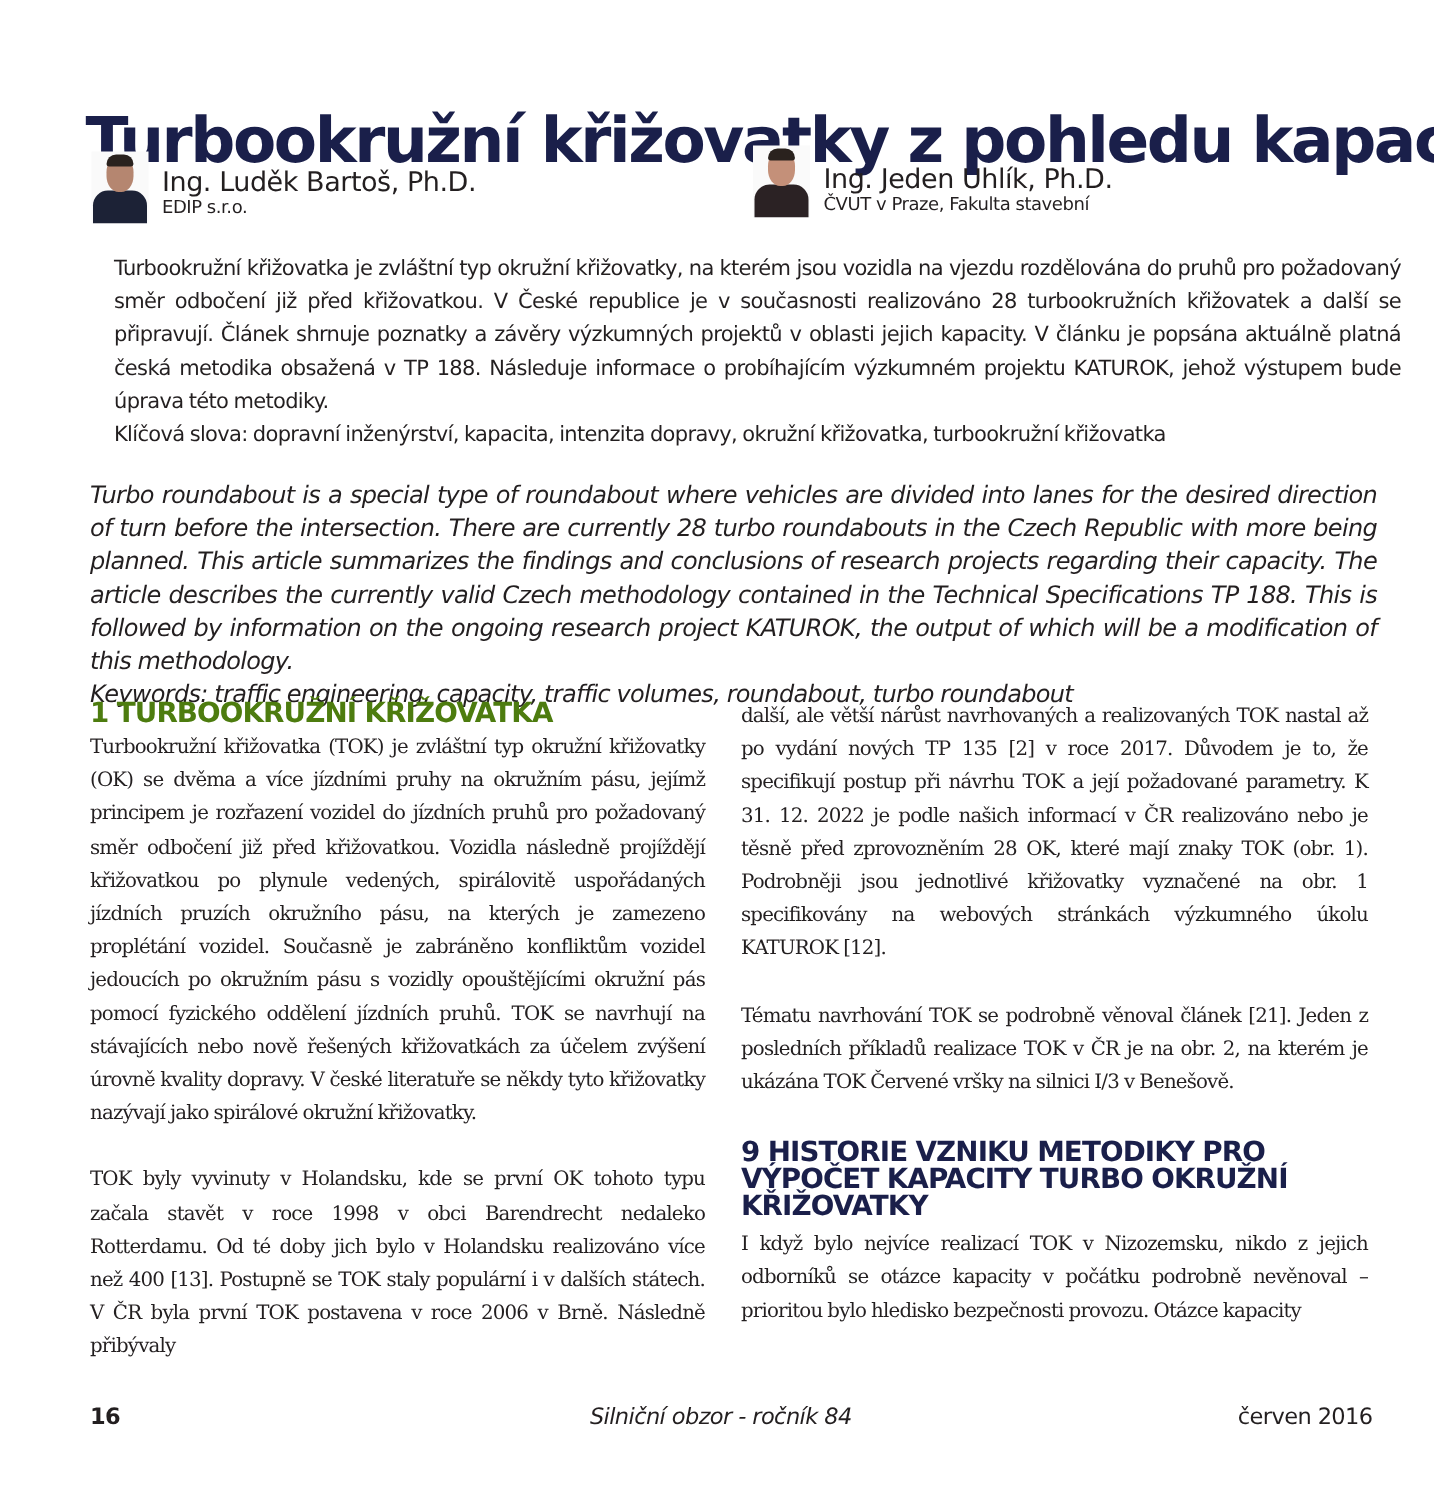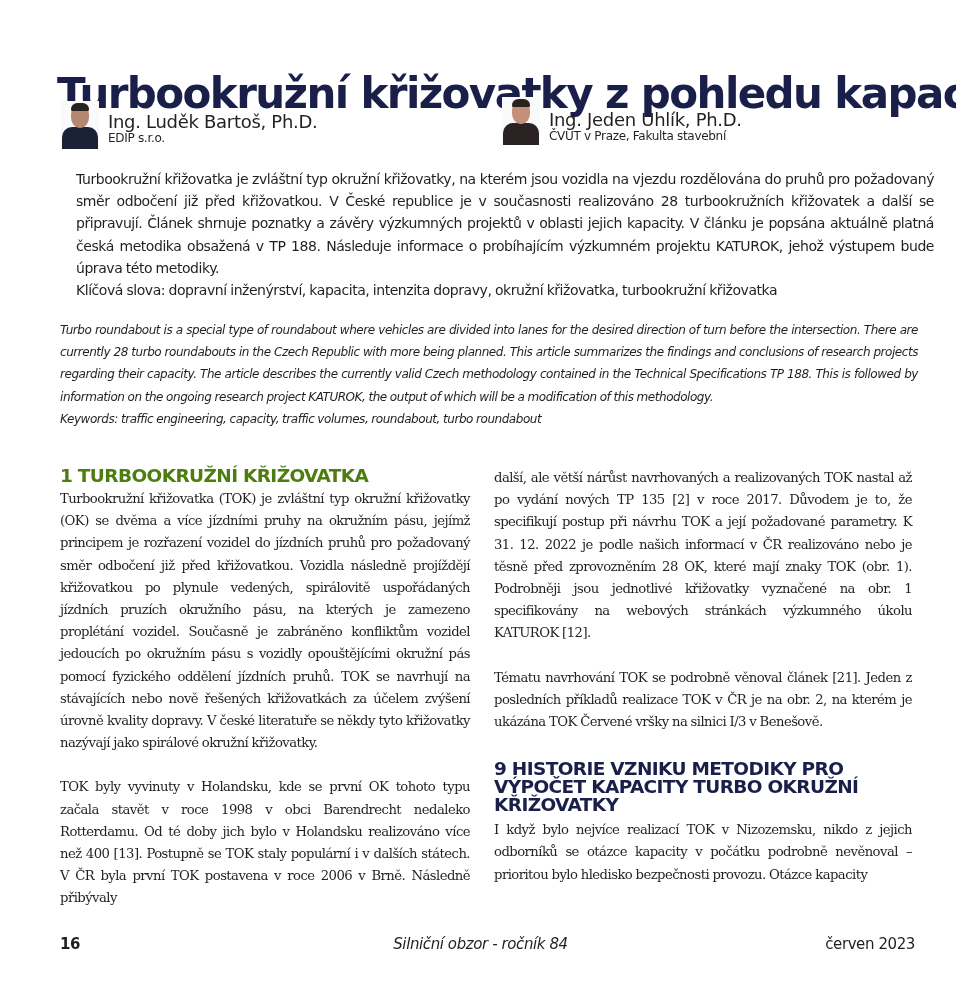--- a/index.html
+++ b/index.html
@@ -46,21 +46,21 @@
     }
     .abstract-cz {
       position: absolute; left: 76px; top: 168px; width: 858px;
       font-family: "DejaVu Sans", sans-serif; font-size: 14px; line-height: 22.2px;
       letter-spacing: -0.45px; word-spacing: -0.5px; color: #231f20;
       text-align: justify;
     }
     .abstract-cz p { margin: 0; }
     .abstract-en {
       position: absolute; left: 60px; top: 319px; width: 858px;
-      font-family: "DejaVu Sans", sans-serif; font-style: italic; font-size: 12px;
+      font-family: "DejaVu Sans", sans-serif; font-style: italic; font-size: 16px;
       line-height: 22.2px; letter-spacing: -0.45px; word-spacing: -0.3px; color: #231f20;
       text-align: justify;
     }
     .abstract-en p { margin: 0; }
     .col {
       position: absolute; width: 410px;
       font-family: "DejaVu Serif", serif; font-size: 13.2px; line-height: 22.2px;
       letter-spacing: -0.55px; word-spacing: -0.3px; color: #231f20; text-align: justify;
     }
     .col.left { left: 60px; top: 465px; }
@@ -136,14 +136,14 @@
   <p>Tématu navrhování TOK se podrobně věnoval článek [21]. Jeden z posledních příkladů realizace TOK v ČR je na obr. 2, na kterém je ukázána TOK Červené vršky na silnici I/3 v Benešově.</p>
   <h2 class="h2">9  HISTORIE VZNIKU METODIKY PRO
 VÝPOČET KAPACITY TURBO OKRUŽNÍ
 KŘIŽOVATKY</h2>
   <p>I když bylo nejvíce realizací TOK v Nizozemsku, nikdo z jejich odborníků se otázce kapacity v počátku podrobně nevěnoval – prioritou bylo hledisko bezpečnosti provozu. Otázce kapacity</p>
 </div>
 
 <div class="footer">
   <span class="page">16</span>
   <span class="journal">Silniční obzor - ročník 84</span>
-  <span class="date">červen 2023</span>
+  <span class="date">červen 2016</span>
 </div>
 
 </body></html>

